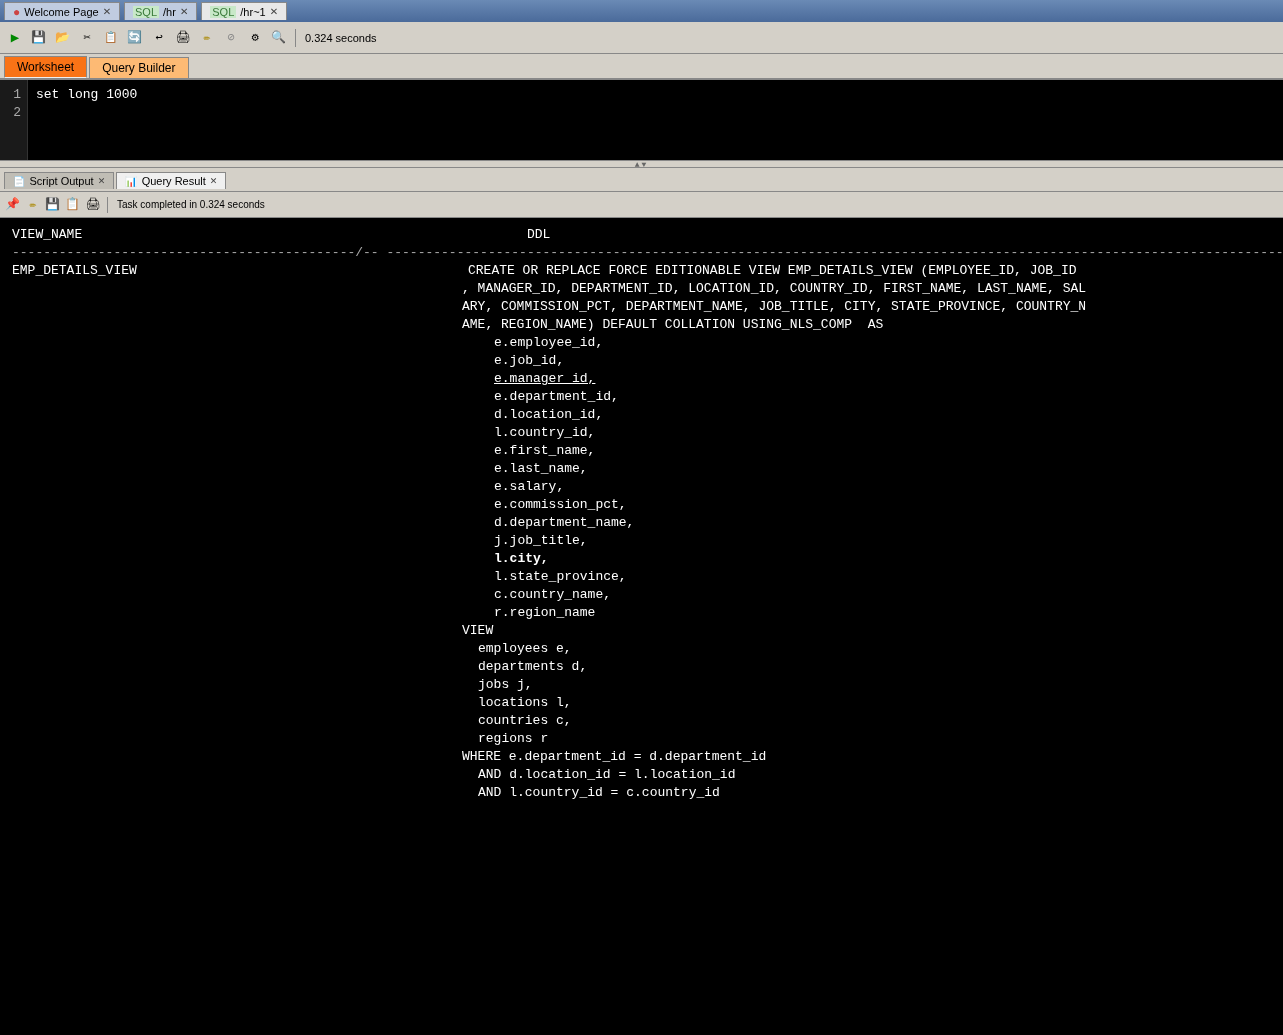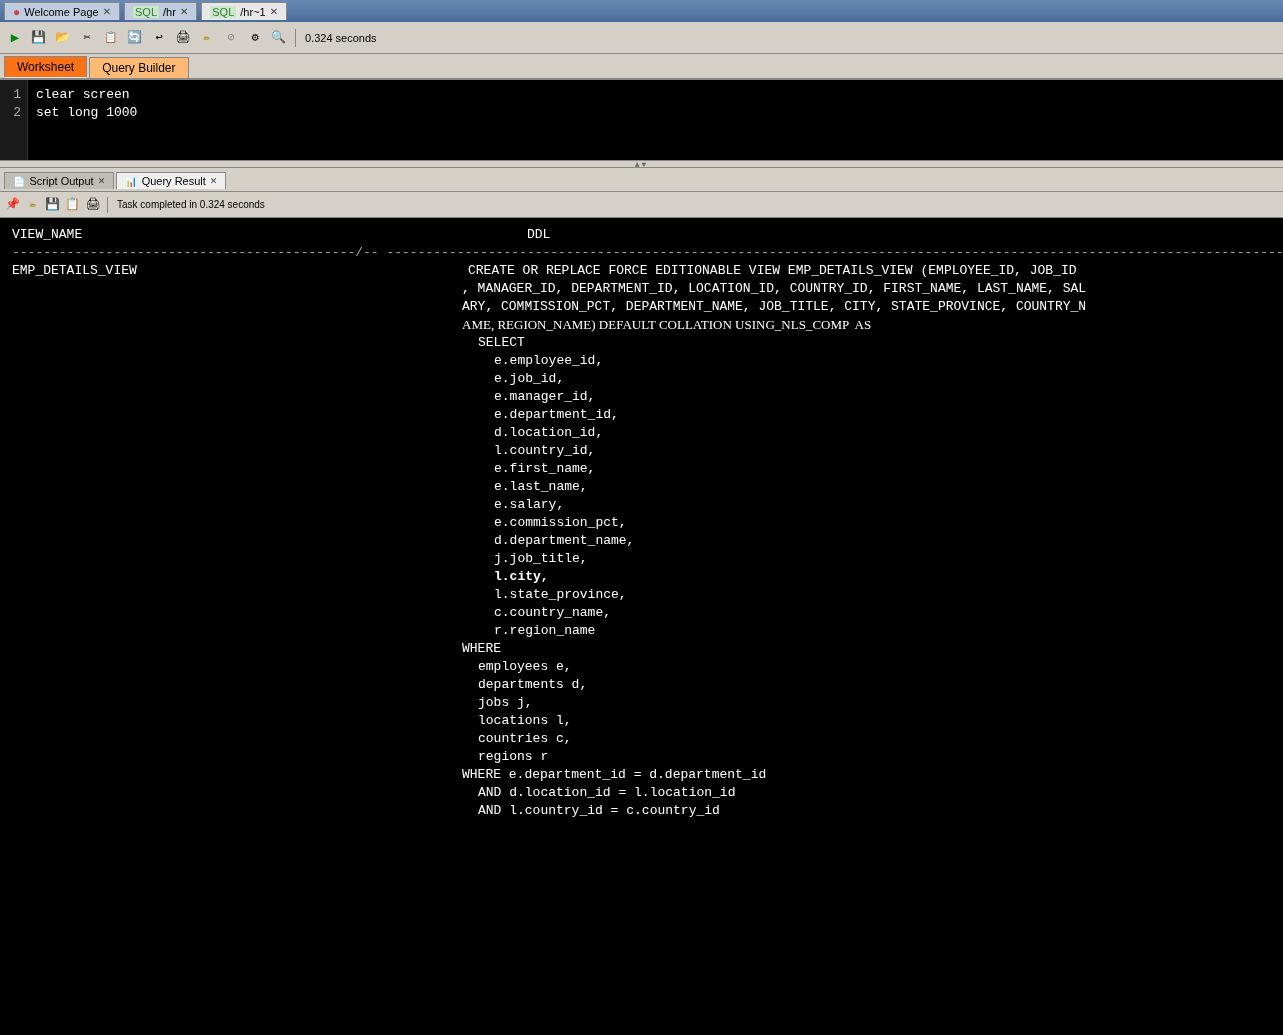--- a/index.html
+++ b/index.html
@@ -270,23 +270,20 @@
   </div>
 </div>
 
 <div class="sql-editor">
   <div class="line-numbers">
     <div>1</div>
     <div>2</div>
   </div>
   <div class="sql-content">
     <div class="sql-line">
-      <span>clear screen</span>
-    </div>
-    <div class="sql-line">
       <span>set long 1000</span>
     </div>
   </div>
 </div>
 
 <div class="resize-handle">
   <span class="resize-dots">▲▼</span>
 </div>
 
 <div class="output-panel">
@@ -327,39 +324,38 @@
 
 <div class="result-area">
   <div class="result-line col-header">VIEW_NAME                                                         DDL</div>
   <div class="result-line col-separator">--------------------------------------------/-- --------------------------------------------------------------------------------------------------------------------------------------------------------------------------------------------------------------</div>
   <div class="result-line" style="display:flex; gap:6px;">
     <span style="display:inline-block; min-width:450px;">EMP_DETAILS_VIEW</span>
     <span>CREATE OR REPLACE FORCE EDITIONABLE VIEW EMP_DETAILS_VIEW (EMPLOYEE_ID, JOB_ID</span>
   </div>
   <div class="result-line" style="padding-left:450px;">, MANAGER_ID, DEPARTMENT_ID, LOCATION_ID, COUNTRY_ID, FIRST_NAME, LAST_NAME, SAL</div>
   <div class="result-line" style="padding-left:450px;">ARY, COMMISSION_PCT, DEPARTMENT_NAME, JOB_TITLE, CITY, STATE_PROVINCE, COUNTRY_N</div>
-  <div class="result-line" style="padding-left:450px;font-family:Liberation Serif, serif;">AME, REGION_NAME) DEFAULT COLLATION USING_NLS_COMP  AS</div>
-  <div class="result-line" style="padding-left:466px;">SELECT</div>
+  <div class="result-line" style="padding-left:450px;">AME, REGION_NAME) DEFAULT COLLATION USING_NLS_COMP  AS</div>
   <div class="result-line" style="padding-left:482px;">e.employee_id,</div>
   <div class="result-line" style="padding-left:482px;">e.job_id,</div>
-  <div class="result-line" style="padding-left:482px;">e.manager_id,</div>
+  <div class="result-line" style="padding-left:482px;text-decoration:underline;">e.manager_id,</div>
   <div class="result-line" style="padding-left:482px;">e.department_id,</div>
   <div class="result-line" style="padding-left:482px;">d.location_id,</div>
   <div class="result-line" style="padding-left:482px;">l.country_id,</div>
   <div class="result-line" style="padding-left:482px;">e.first_name,</div>
   <div class="result-line" style="padding-left:482px;">e.last_name,</div>
   <div class="result-line" style="padding-left:482px;">e.salary,</div>
   <div class="result-line" style="padding-left:482px;">e.commission_pct,</div>
   <div class="result-line" style="padding-left:482px;">d.department_name,</div>
   <div class="result-line" style="padding-left:482px;">j.job_title,</div>
   <div class="result-line" style="padding-left:482px;font-weight:bold;">l.city,</div>
   <div class="result-line" style="padding-left:482px;">l.state_province,</div>
   <div class="result-line" style="padding-left:482px;">c.country_name,</div>
   <div class="result-line" style="padding-left:482px;">r.region_name</div>
-  <div class="result-line" style="padding-left:450px;">WHERE</div>
+  <div class="result-line" style="padding-left:450px;">VIEW</div>
   <div class="result-line" style="padding-left:466px;">employees e,</div>
   <div class="result-line" style="padding-left:466px;">departments d,</div>
   <div class="result-line" style="padding-left:466px;">jobs j,</div>
   <div class="result-line" style="padding-left:466px;">locations l,</div>
   <div class="result-line" style="padding-left:466px;">countries c,</div>
   <div class="result-line" style="padding-left:466px;">regions r</div>
   <div class="result-line" style="padding-left:450px;">WHERE e.department_id = d.department_id</div>
   <div class="result-line" style="padding-left:466px;">AND d.location_id = l.location_id</div>
   <div class="result-line" style="padding-left:466px;">AND l.country_id = c.country_id</div>
 </div>

